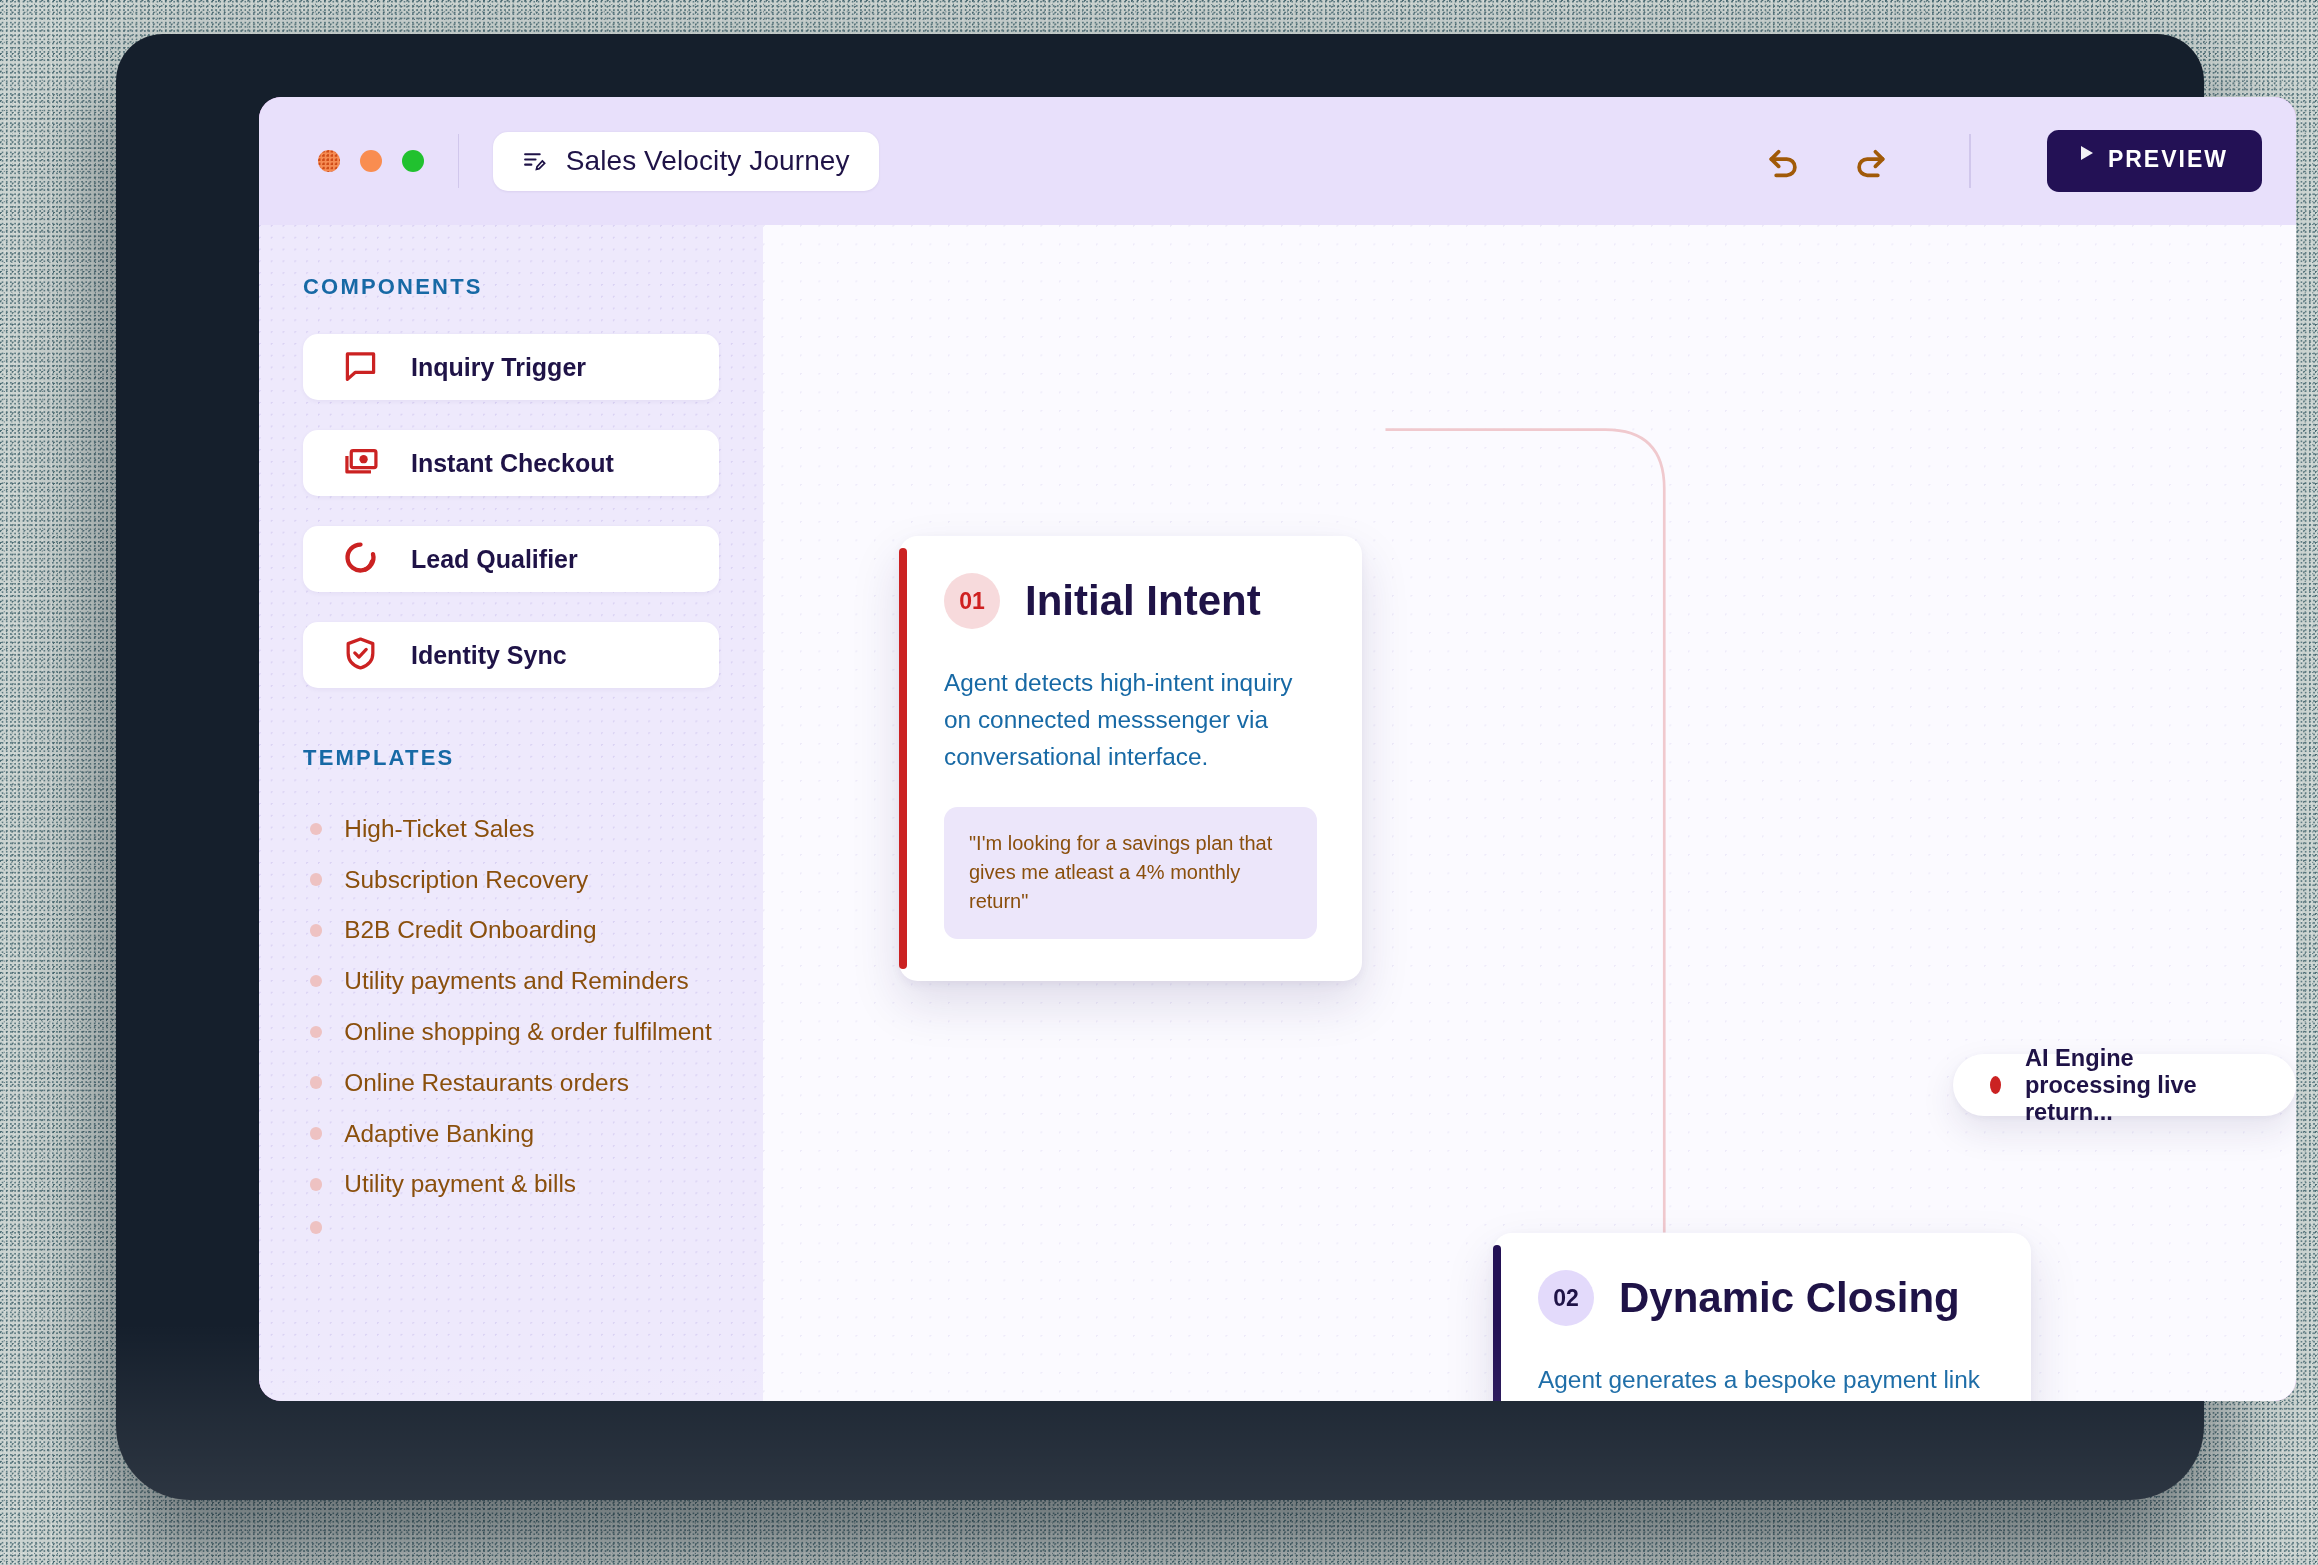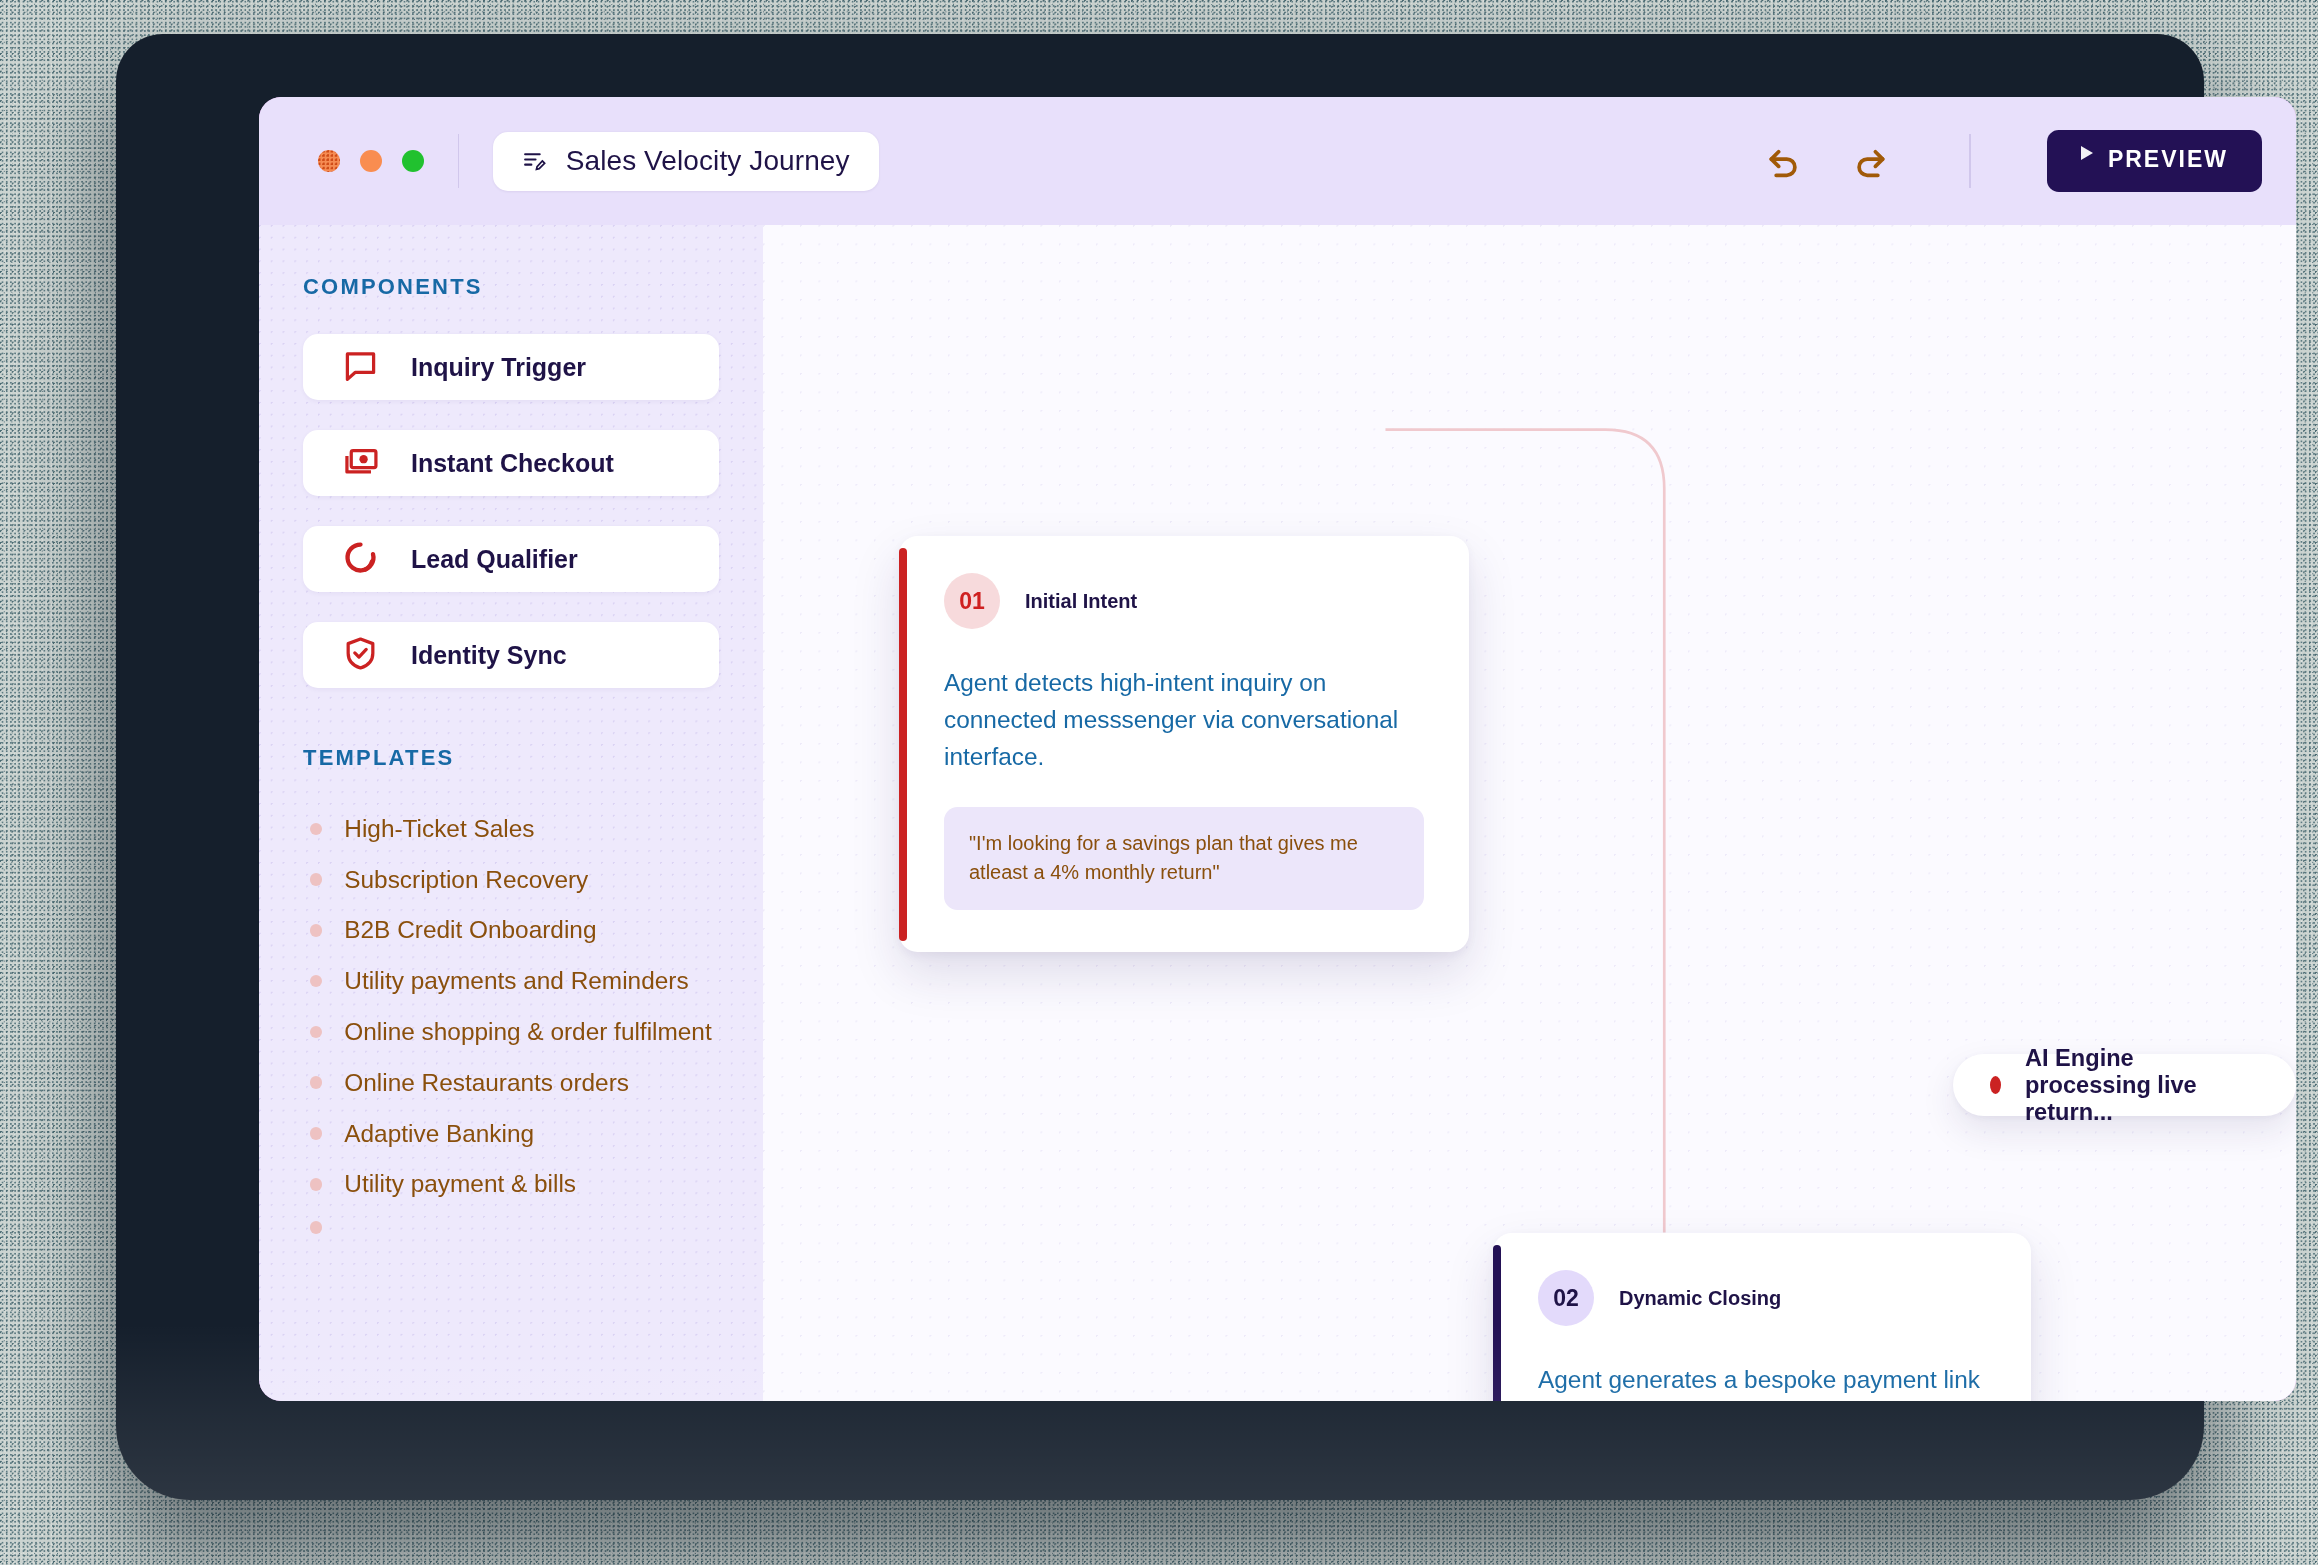--- a/index.html
+++ b/index.html
@@ -177,37 +177,37 @@
     border-radius:7.6px;
   }
   .card-inner{ padding:37px 45px 42px 45px; }
 
   .cardhead{ display:flex; align-items:center; gap:25px; margin-bottom:35px; }
   .badge{
     width:56px;height:56px;border-radius:50%;
     display:flex;align-items:center;justify-content:center;
     font-size:23px; font-weight:bold;
   }
-  .cardtitle{ font-size:20px; font-weight:bold; color:#1f1347; }
+  .cardtitle{ font-size:42px; font-weight:bold; color:#1f1347; }
 
   .carddesc{
     font-size:24.4px; line-height:1.52;
     color:#1769a5;
   }
 
   .quotebox{
     margin-top:32px;
     background:#ece6fa;
     border-radius:13.5px;
     padding:22px 25px 23.6px 25px;
   }
   .quotetxt{ font-size:20px; line-height:1.44; color:#8a4f0c; }
 
   
-  #card01{ left:136px; top:311px; width:570px; }
+  #card01{ left:136px; top:311px; width:463px; }
   #card01 .edge{ background:#cb2222; }
   #card01 .badge{ background:#f7dadc; color:#cf2020; }
 
   
   #card02{ left:730px; top:1008px; width:538px; }
   #card02 .edge{ background:#231155; }
   #card02 .badge{ background:#e3dafb; color:#1f1347; }
 
   
   .statuspill{

